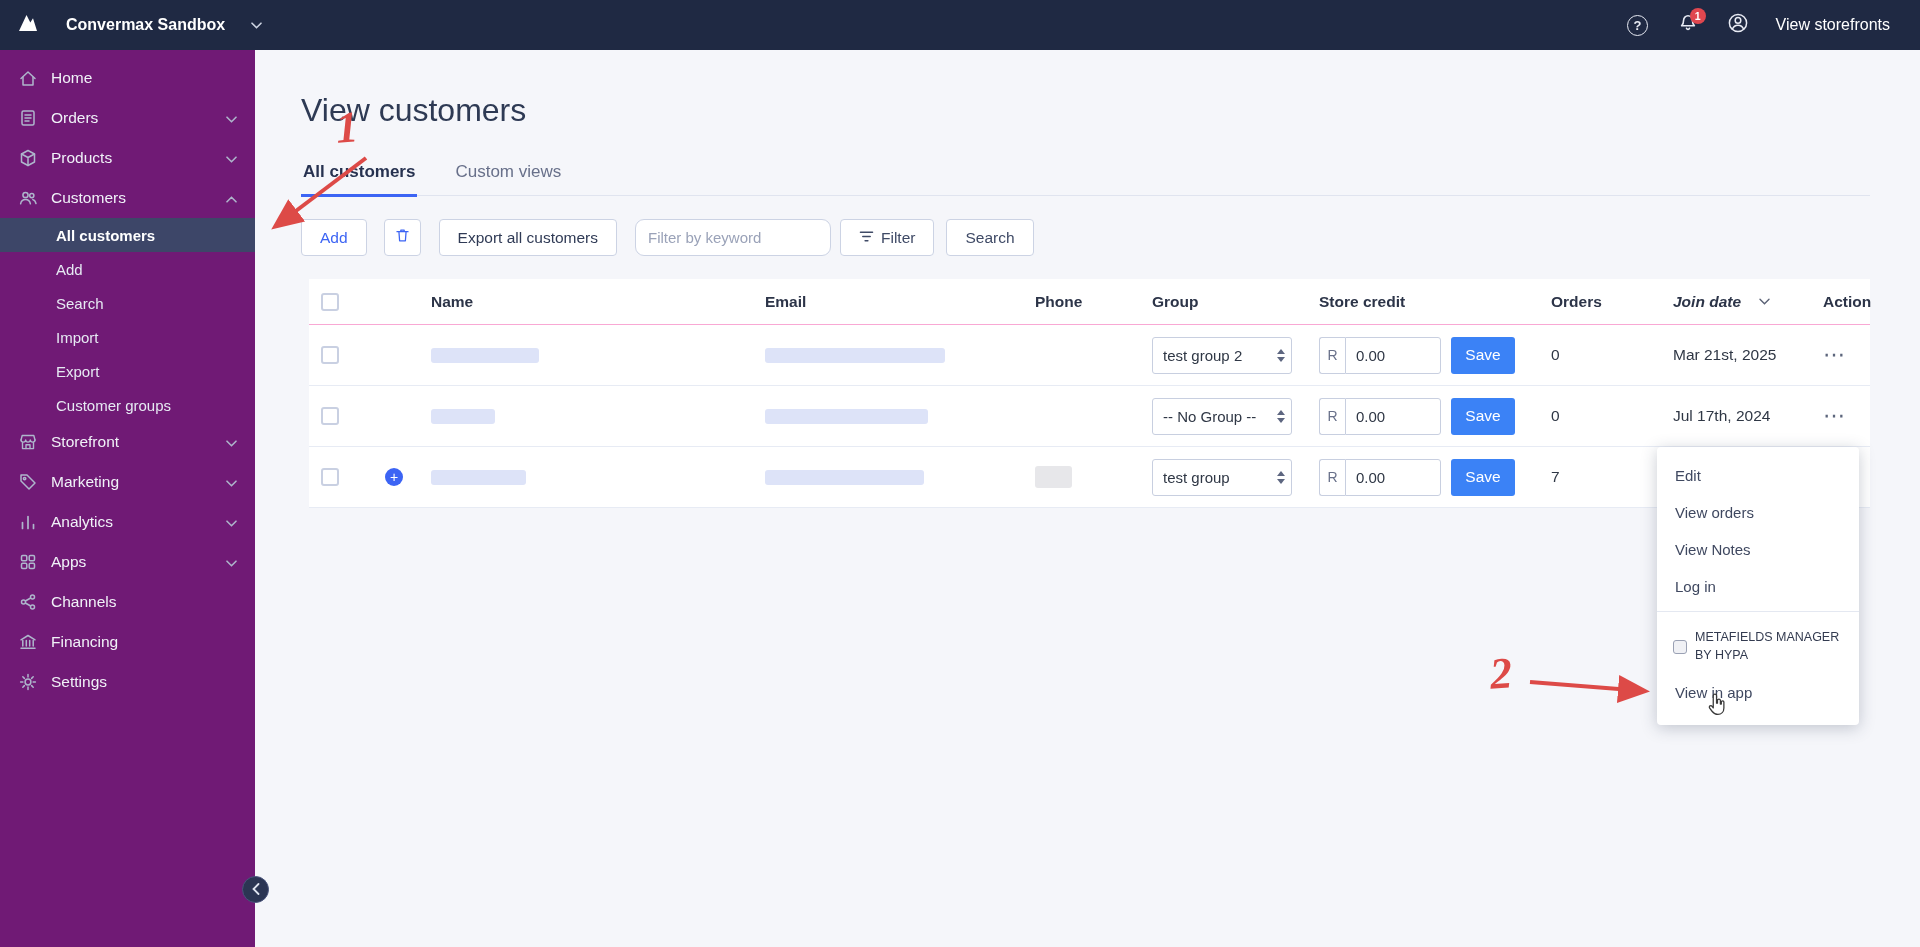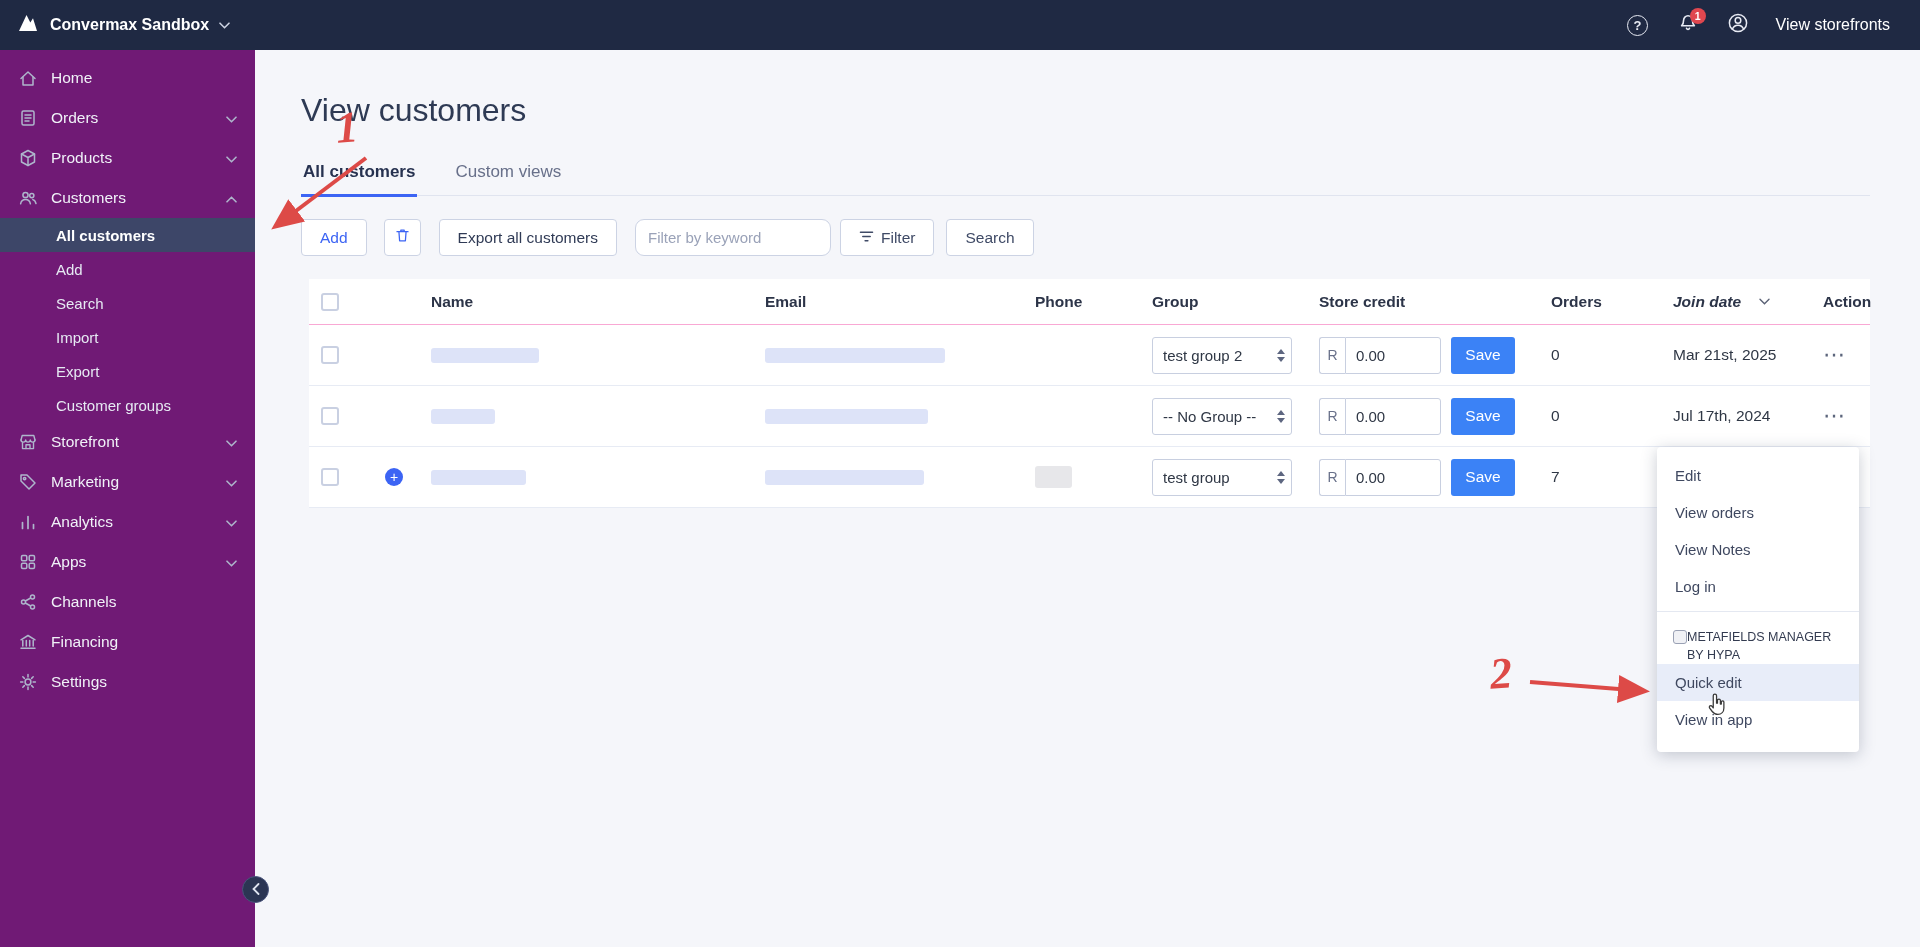--- a/index.html
+++ b/index.html
@@ -2,21 +2,21 @@
 <html><head>
 <meta charset="utf-8">
 <style>
   * { margin:0; padding:0; box-sizing:border-box; }
   html,body { width:1920px; height:947px; overflow:hidden; }
   body { font-family:"Liberation Sans", sans-serif; background:#f5f6fa; }
   .app { position:relative; width:1920px; height:947px; background:#f5f6fa; }
 
   
   .topbar { position:absolute; top:0; left:0; right:0; height:50px; background:#1f2943; display:flex; align-items:center; z-index:30; }
-  .brand { display:flex; align-items:center; gap:10px; padding:0 16px; width:255px; color:#fff; cursor:pointer; }
+  .brand { display:flex; align-items:center; gap:26px; padding:0 16px; width:255px; color:#fff; cursor:pointer; }
   .brand-name { font-size:16px; font-weight:700; white-space:nowrap; }
   .brand .chev { color:#cdd3e2; }
   .topbar-search { position:absolute; left:704px; top:9px; width:478px; height:33px; background:#141d34; border-radius:4px; display:flex; align-items:center; padding:0 12px; gap:9px; color:#97a0b8; }
   .topbar-search input { flex:1; background:transparent; border:none; outline:none; color:#c9d0e2; font-size:14.5px; font-family:inherit; }
   .topbar-search input::placeholder { color:#97a0b8; }
   .topbar-right { margin-left:auto; display:flex; align-items:center; gap:26px; padding-right:30px; color:#fff; }
   .tb-ic { position:relative; width:24px; height:24px; display:flex; align-items:center; justify-content:center; color:#e8ebf4; cursor:pointer; }
   .help-circle { width:21px; height:21px; border:1.6px solid #e8ebf4; border-radius:50%; display:flex; align-items:center; justify-content:center; font-size:13px; font-weight:700; }
   .badge { position:absolute; top:-5px; right:-6px; min-width:16px; height:16px; background:#e0474f; border-radius:8px; color:#fff; font-size:10.5px; font-weight:700; display:flex; align-items:center; justify-content:center; padding:0 4px; }
   .view-storefronts { font-size:16px; color:#fff; cursor:pointer; white-space:nowrap; }
@@ -70,21 +70,21 @@
   .credit input { width:96px; height:37px; border:1px solid #c8cfe0; border-radius:0 3px 3px 0; padding:0 10px; font-size:15px; color:#2f3745; font-family:inherit; outline:none; }
   .save-btn { margin-left:10px; width:64px; height:37px; background:#3b82f6; border:none; border-radius:3px; color:#fff; font-size:15.5px; font-family:inherit; cursor:pointer; }
   .cell-action { padding-left:8px; }
   .dots { font-size:22px; color:#5c657c; letter-spacing:2px; cursor:pointer; line-height:1; width:34px; text-align:center; }
 
   
   .menu { position:absolute; left:1657px; top:447px; width:202px; background:#fff; border-radius:4px; box-shadow:0 3px 16px rgba(40,50,80,.25); z-index:40; padding:10px 0 14px; }
   .menu-item { height:37px; display:flex; align-items:center; padding:0 18px; font-size:15px; color:#3f4860; cursor:pointer; }
   .menu-item.highlight { background:#e8edf9; }
   .menu-divider { height:1px; background:#e4e8f1; margin:6px 0; }
-  .menu-sec { padding:10px 12px 0 16px; display:flex; gap:0; align-items:flex-start; }
+  .menu-sec { padding:10px 12px 10px 16px; display:flex; gap:8px; align-items:center; }
   .menu-sec .sec-ic { flex:0 0 auto; width:14px; height:14px; margin-top:2px; border:1.5px solid #9aa1b4; border-radius:3px; background:#f0f1f5; }
   .menu-sec .sec-title { font-size:12.5px; line-height:18px; color:#333b50; }
 
   
   .annot-svg { position:absolute; inset:0; z-index:50; pointer-events:none; }
   .annot-num { position:absolute; z-index:50; color:#dd4a47; font-family:"Liberation Serif", serif; font-style:italic; font-weight:700; font-size:44px; pointer-events:none; }
   .annot-num.n1 { left:336px; top:102px; transform:rotate(-4deg); }
   .annot-num.n2 { left:1490px; top:648px; transform:rotate(-4deg); }
   .cursor-hand { position:absolute; left:1705px; top:692px; z-index:55; pointer-events:none; }
 </style>
@@ -448,21 +448,20 @@
   <div class="menu">
     <div class="menu-item">Edit</div>
     <div class="menu-item">View orders</div>
     <div class="menu-item">View Notes</div>
     <div class="menu-item">Log in</div>
     <div class="menu-divider"></div>
     <div class="menu-sec">
       <span class="sec-ic"></span>
       <span class="sec-title">METAFIELDS MANAGER BY HYPA</span>
     </div>
-    <div class="menu-item highlight">Quick edit</div>
     <div class="menu-item">View in app</div>
   </div>
 
   <svg class="annot-svg" width="1920" height="947">
     <defs>
       <marker id="arrhead" markerWidth="9" markerHeight="9" refX="6.5" refY="3.5" orient="auto">
         <path d="M0 0 L8 3.5 L0 7 z" fill="#dd4a47"></path>
       </marker>
     </defs>
     <line x1="366" y1="158" x2="276" y2="226" stroke="#dd4a47" stroke-width="4" marker-end="url(#arrhead)"></line>

